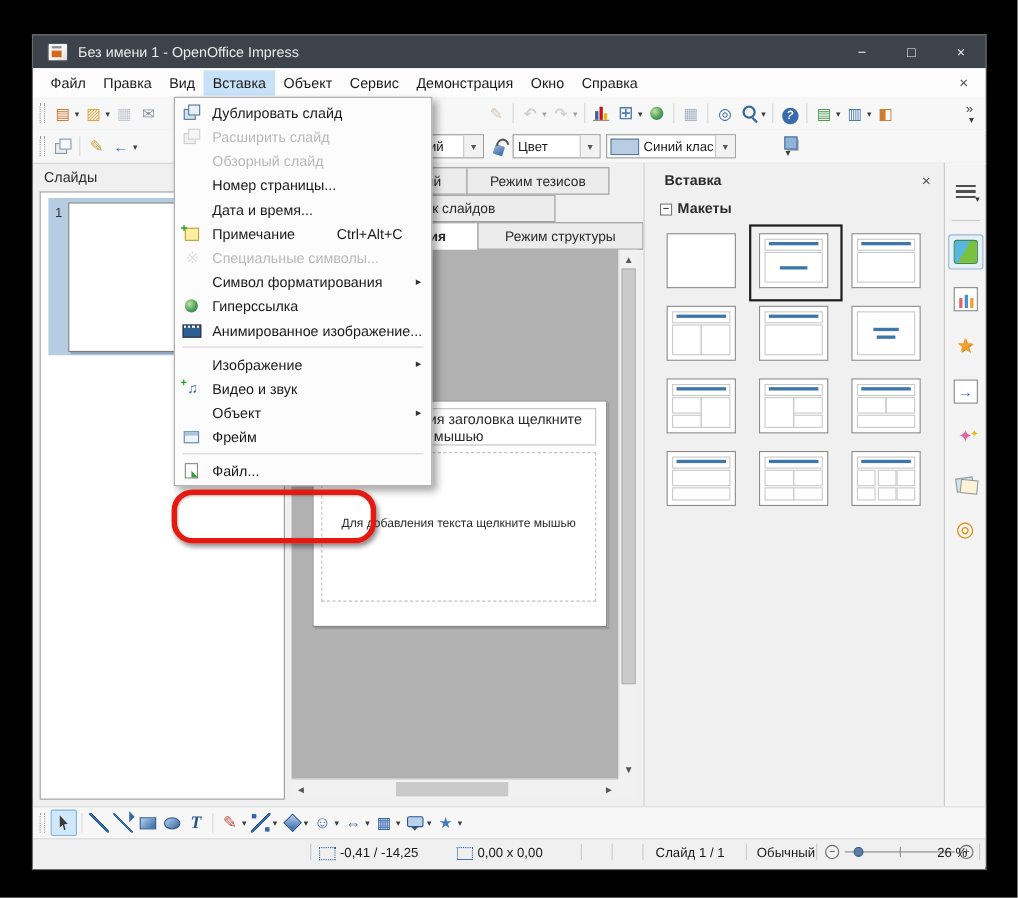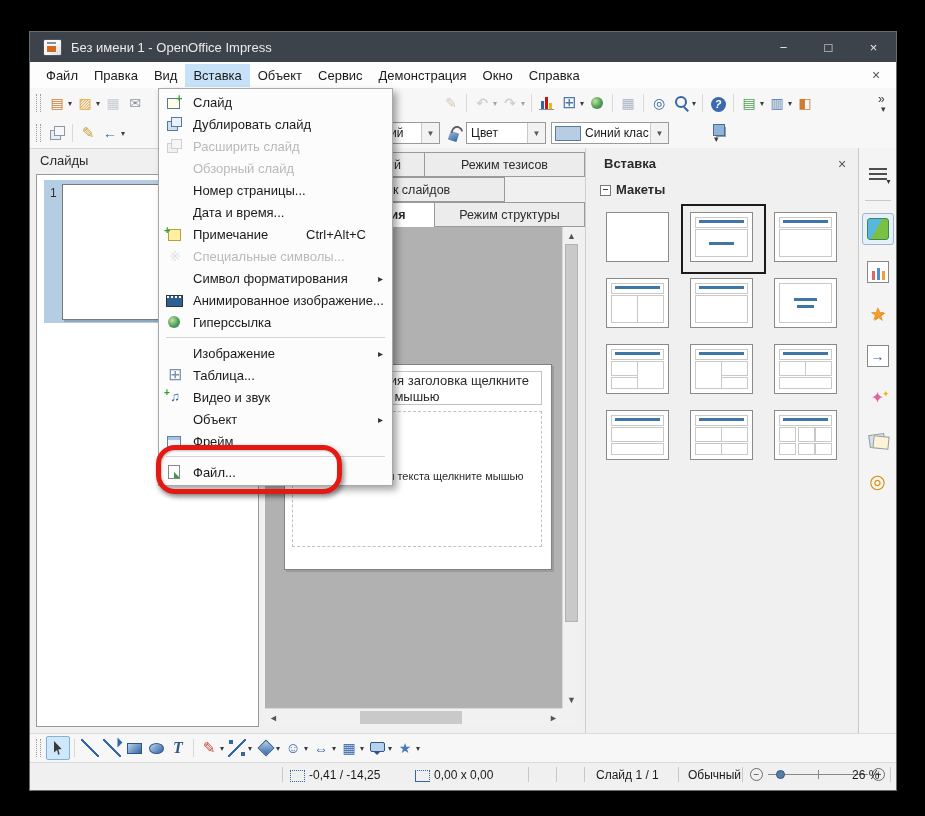--- a/index.html
+++ b/index.html
@@ -377,21 +377,21 @@
 
 <span class="panel-label" style="left:40px;top:153px">Слайды</span>
 <div class="slidebox"></div>
 <div class="thumb-sel"></div>
 <span class="thumb-num">1</span>
 <div class="thumb-slide"></div>
 
 
 <div class="tabstrip"></div>
 <div class="vtab" style="left:265px;top:152px;width:160px">Режим примечаний</div>
-<div class="vtab" style="left:424px;top:152px;width:161px">Режим тезисов</div>
+<div class="vtab" style="left:424px;top:152px;width:130px">Режим тезисов</div>
 <div class="vtab" style="left:265px;top:177px;width:240px">Сортировщик слайдов</div>
 <div class="vtab activetab" style="left:265px;top:202px;width:170px">Режим рисования</div>
 <div class="vtab" style="left:434px;top:202px;width:151px">Режим структуры</div>
 
 
 <div class="canvas"></div>
 <div class="slide">
   <div class="ph-title">Для добавления заголовка щелкните мышью</div>
   <div class="ph-body">
     <div class="ph-body-text">Для добавления текста щелкните мышью</div>
@@ -517,26 +517,20 @@
     <i class="sb-ico" data-ic="sb-gallery"></i>
   </span>
     <span class="sbbtn">
     <i class="sb-ico" data-ic="sb-nav"></i>
   </span>
   </div>
 
 
 <div class="menupopup">
 
-<div class="mi">
-    <span class="mi-ico" data-ic="mi-slide"></span>
-    <span class="mi-label">Слайд</span>
-    <span class="mi-short"></span>
-    <span class="mi-arrow"></span>
-  </div>
     <div class="mi">
     <span class="mi-ico" data-ic="mi-dup"></span>
     <span class="mi-label">Дублировать слайд</span>
     <span class="mi-short"></span>
     <span class="mi-arrow"></span>
   </div>
     <div class="mi disabled">
     <span class="mi-ico" data-ic="mi-expand"></span>
     <span class="mi-label">Расширить слайд</span>
     <span class="mi-short"></span>
@@ -572,48 +566,42 @@
     <span class="mi-short"></span>
     <span class="mi-arrow"></span>
   </div>
     <div class="mi">
     <span class="mi-ico"></span>
     <span class="mi-label">Символ форматирования</span>
     <span class="mi-short"></span>
     <span class="mi-arrow show"></span>
   </div>
     <div class="mi">
+    <span class="mi-ico" data-ic="mi-link"></span>
+    <span class="mi-label">Гиперссылка</span>
+    <span class="mi-short"></span>
+    <span class="mi-arrow"></span>
+  </div>
+    <div class="mi">
     <span class="mi-ico" data-ic="mi-anim"></span>
     <span class="mi-label">Анимированное изображение...</span>
     <span class="mi-short"></span>
     <span class="mi-arrow"></span>
   </div>
-    <div class="mi">
-    <span class="mi-ico" data-ic="mi-link"></span>
-    <span class="mi-label">Гиперссылка</span>
-    <span class="mi-short"></span>
-    <span class="mi-arrow"></span>
-  </div>
     <div class="mi sep">
     
     
     
     
   </div>
     <div class="mi">
     <span class="mi-ico"></span>
     <span class="mi-label">Изображение</span>
     <span class="mi-short"></span>
     <span class="mi-arrow show"></span>
-  </div>
-    <div class="mi">
-    <span class="mi-ico" data-ic="mi-table"></span>
-    <span class="mi-label">Таблица...</span>
-    <span class="mi-short"></span>
-    <span class="mi-arrow"></span>
   </div>
     <div class="mi">
     <span class="mi-ico" data-ic="mi-video"></span>
     <span class="mi-label">Видео и звук</span>
     <span class="mi-short"></span>
     <span class="mi-arrow"></span>
   </div>
     <div class="mi">
     <span class="mi-ico"></span>
     <span class="mi-label">Объект</span>

